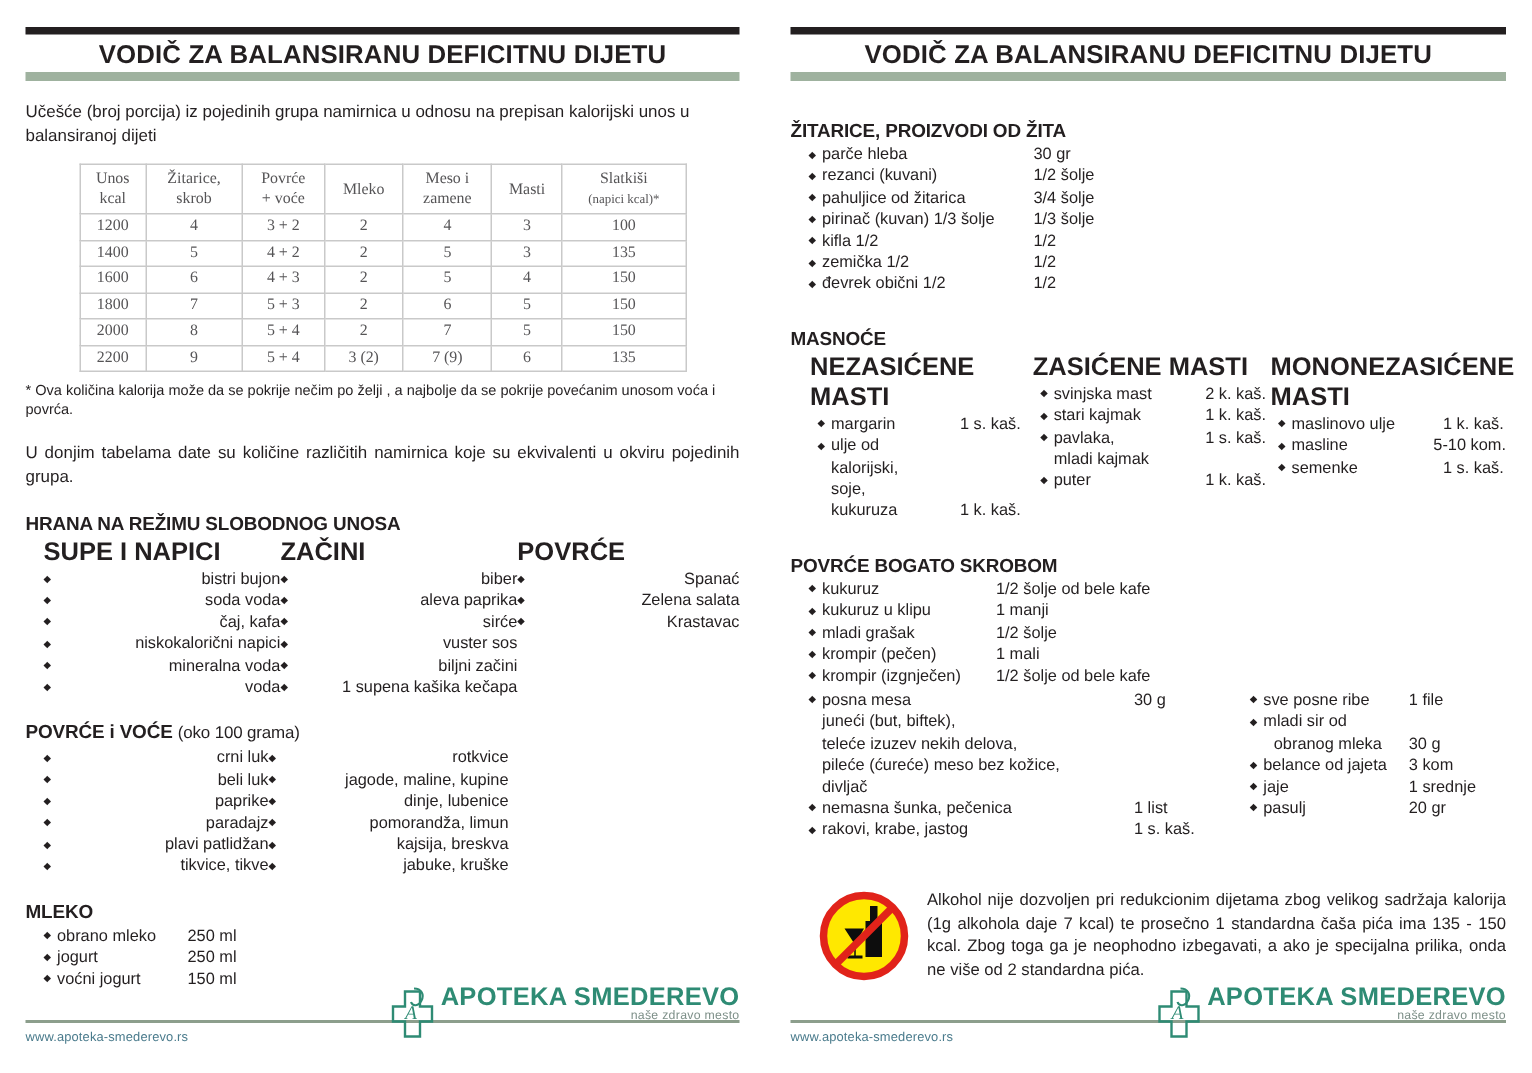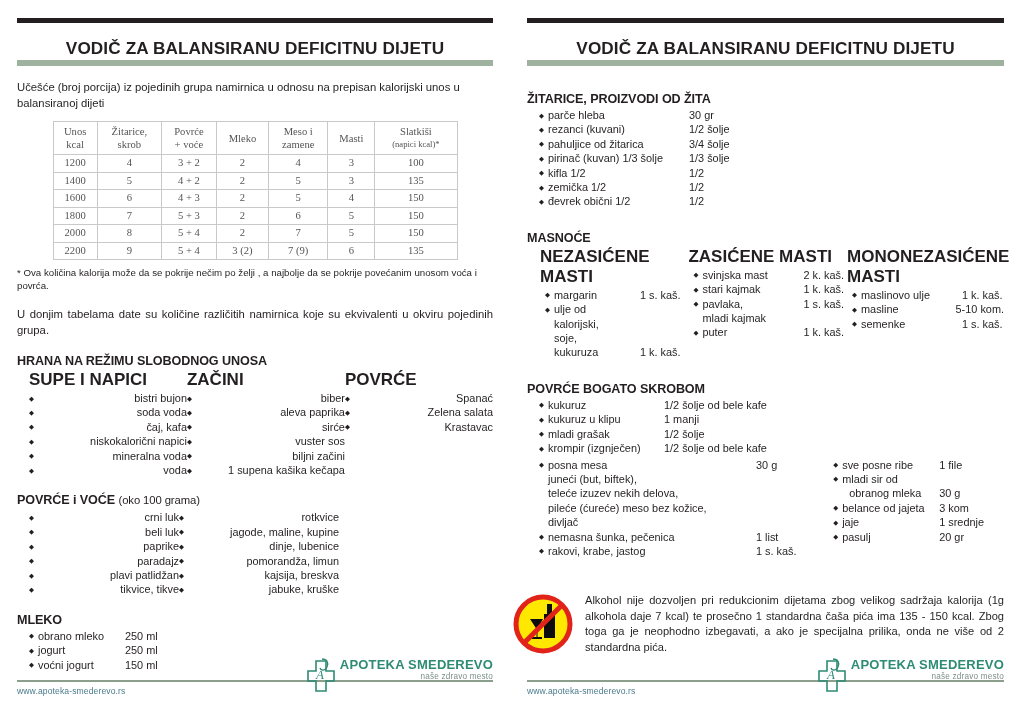--- a/index.html
+++ b/index.html
@@ -15,21 +15,21 @@
   .spread { display: flex; width: 1021px; height: 715px; }
   .page { width: 510px; height: 715px; position: relative; padding: 0 17px; }
   .page.right { width: 511px; }
 
   
   .hdr-rule {
     height: 5px; background: #231f20; margin-top: 18px;
   }
   .hdr-title {
     font-size: 17.2px; font-weight: bold; letter-spacing: 0.1px;
-    text-align: center; padding: 15px 0 1px 0; white-space: nowrap;
+    text-align: center; padding: 3px 0 1px 0; white-space: nowrap;
   }
   .hdr-bar { height: 6px; background: #9fb29f; }
 
   
   .intro {
     font-size: 11.3px; line-height: 15.5px; margin-top: 14px;
   }
   .note {
     font-size: 9.7px; line-height: 13px; margin-top: 6px;
   }
@@ -116,21 +116,21 @@
   .f3 .nm { width: 110px; }
   .fcol h3.sub { margin-left: 3px; }
 
   
   .meso { display: flex; padding-left: 12px; margin-top: 2px; }
   .meso-left { width: 310px; }
   .meso-right { width: 180px; }
 
   
   .warn {
-    position: absolute; left: 1px; right: 17px; top: 592px;
+    position: absolute; left: 34px; right: 17px; top: 592px;
     display: flex; align-items: flex-start;
   }
   .warn-sign { width: 64px; height: 64px; flex: 0 0 64px; position: relative; }
   .warn-text {
     font-size: 11.1px; line-height: 15.5px; text-align: justify;
     padding-left: 10px; padding-top: 1px;
   }
 
   
   .footer {
@@ -138,21 +138,21 @@
   }
   .f-rule { height: 2px; background: #8c9e8c; width: 100%; }
   .f-row { display: flex; align-items: flex-start; justify-content: space-between; margin-top: 3px; }
   .f-url {
     font-size: 8.6px; color: #4a7b8c; letter-spacing: 0.1px; padding-top: 1px;
   }
   .logo { display: flex; align-items: flex-start; margin-top: -28px; }
   .logo-mark { width: 34px; height: 40px; position: relative; }
   .logo-txt { padding-left: 1px; }
   .logo-name {
-    font-size: 13px; font-weight: bold; color: #2e8b74;
+    font-size: 17px; font-weight: bold; color: #2e8b74;
     letter-spacing: 0.2px; line-height: 15px; white-space: nowrap;
   }
   .logo-slog {
     font-size: 8.2px; color: #7d8f88; text-align: right;
     line-height: 10px; letter-spacing: 0.2px;
   }
 </style>
 </head>
 <body>
 
@@ -476,20 +476,24 @@
         <span class="nm">kukuruz</span>
         <span class="am">1/2 šolje od bele kafe</span>
       </div>
       <div class="vrow">
         <span class="nm">kukuruz u klipu</span>
         <span class="am">1 manji</span>
       </div>
       <div class="vrow">
         <span class="nm">mladi grašak</span>
         <span class="am">1/2 šolje</span>
+      </div>
+      <div class="vrow">
+        <span class="nm">krompir (pečen)</span>
+        <span class="am">1 mali</span>
       </div>
       <div class="vrow">
         <span class="nm">krompir (izgnječen)</span>
         <span class="am">1/2 šolje od bele kafe</span>
       </div>
     </div>
 
     <div class="meso">
       <div class="meso-left w-meso-l">
         <div class="vrow">

